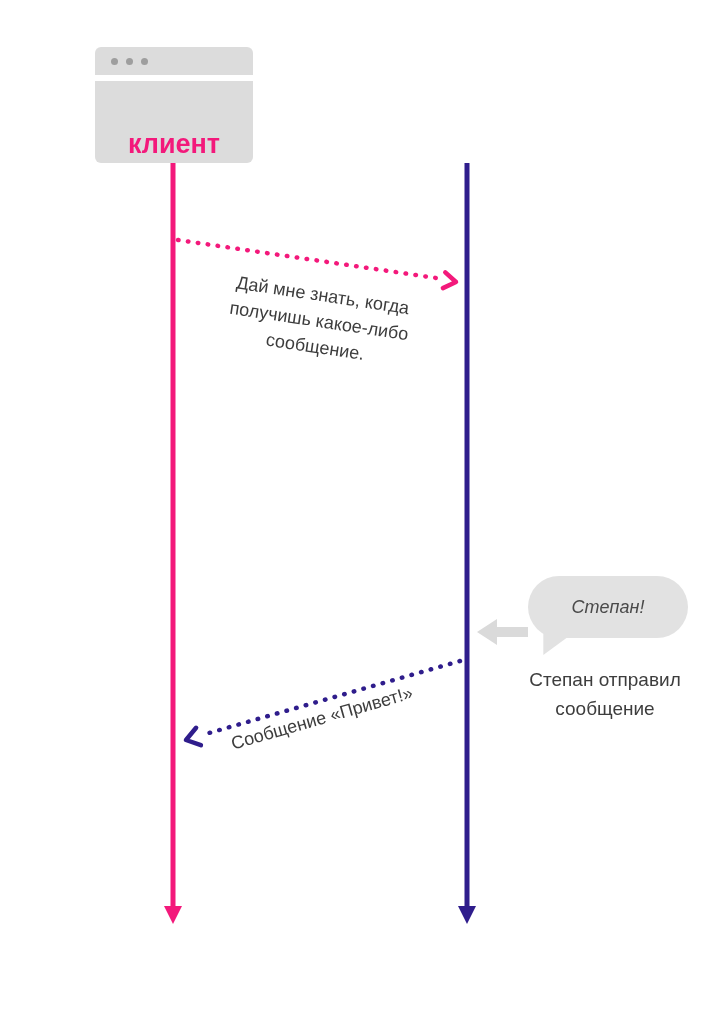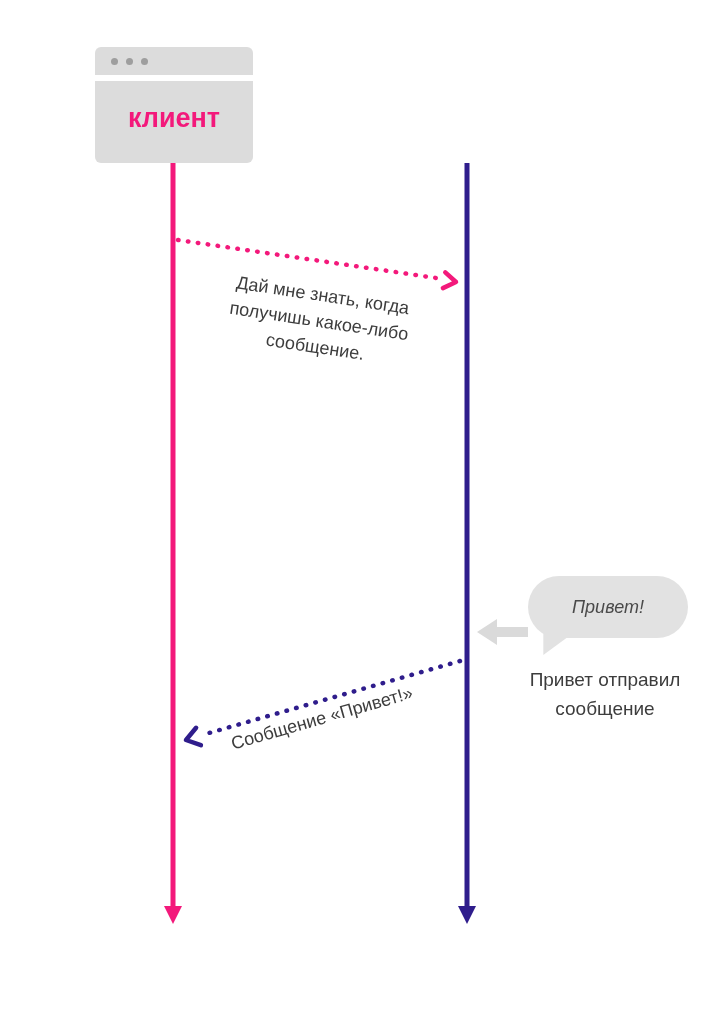--- a/index.html
+++ b/index.html
@@ -37,21 +37,21 @@
     background: #9E9E9E;
   }
   .browser-sep {
     position: absolute;
     left: 0; top: 28px;
     width: 158px; height: 6px;
     background: #ffffff;
   }
   .client-label {
     position: absolute;
-    left: 0; top: 24px;
+    left: 0; top: 50px;
     width: 158px; height: 82px;
     display: flex;
     align-items: center;
     justify-content: center;
     padding-top: 12px;
     box-sizing: border-box;
     color: #F3197B;
     font-size: 27px;
     font-weight: 700;
   }
@@ -199,22 +199,22 @@
     <path d="M442.9,288.1 L456,282 L445.3,272.3" fill="none" stroke-width="4.5" stroke-linecap="round" stroke-linejoin="round" stroke="#F3197B"></path>
 
     <line x1="460" y1="661" x2="202" y2="735" stroke-width="4.5" stroke-linecap="round" stroke-dasharray="0.5 9.5" stroke="#2F1D8C"></line>
     <path d="M196.1,727.8 L186,740 L200.9,745.2" fill="none" stroke-width="4.5" stroke-linecap="round" stroke-linejoin="round" stroke="#2F1D8C"></path>
   </svg>
 
   <div class="msg-subscribe">Дай мне знать, когда получишь какое-либо сообщение.</div>
   <div class="msg-deliver">Сообщение «Привет!»</div>
 
   <div class="bubble">
-    <span>Привет!</span>
+    <span>Степан!</span>
     <div class="bubble-tail"></div>
   </div>
 
   <div class="gray-arrow-bar"></div>
   <div class="gray-arrow-head"></div>
 
-  <div class="caption">Привет отправил сообщение</div>
+  <div class="caption">Степан отправил сообщение</div>
 
 </div>
 
 </body></html>

